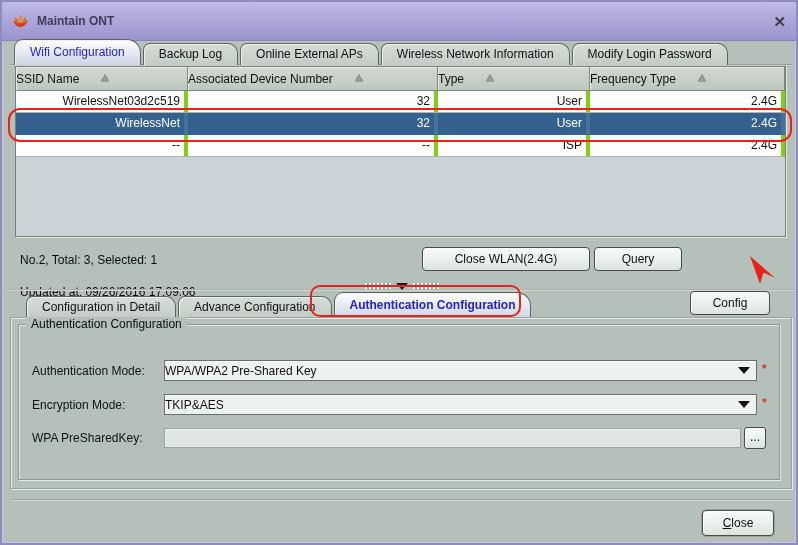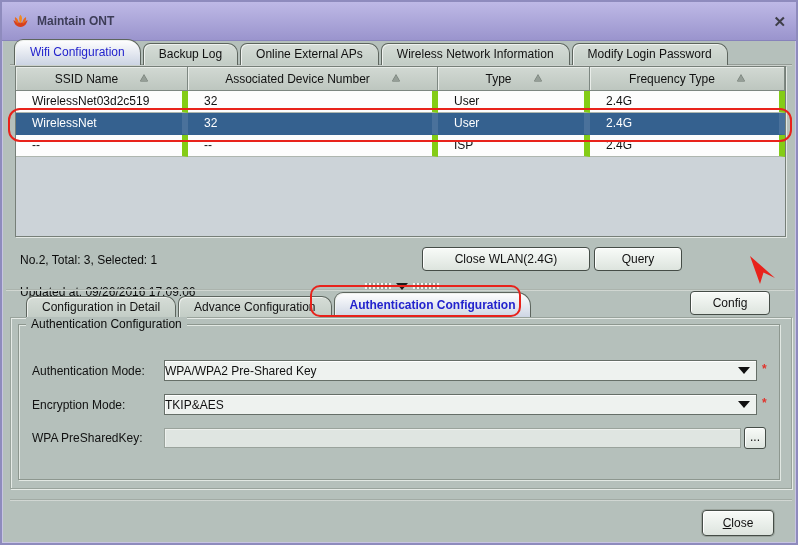--- a/index.html
+++ b/index.html
@@ -36,24 +36,24 @@
   .strip-line-upper{top:62px;}
   
   .table-wrap{position:absolute;left:13px;top:64px;width:771px;height:171px;
     background:#ccd3d8;border:1px solid #767f78;
     box-shadow:1px 1px 0 #e3e8e4;}
   .thead,.trow{display:grid;grid-template-columns:172px 250px 152px 195px;}
   .thead{height:24px;}
   .th{background:linear-gradient(#d2d9d3,#bdc6bf);
     border-right:1px solid #7d8781;border-bottom:1px solid #7d8781;
     box-shadow:inset 1px 1px 0 #e9ede9;
-    display:flex;align-items:center;justify-content:center;gap:22px;overflow:hidden;}
+    display:flex;align-items:center;gap:22px;overflow:hidden;}
   .trow{height:22px;background:#fdfdfd;}
-  .td{border-right:6px solid #84cc16;border-bottom:1px solid #aeb6af;
-    padding:0 16px;line-height:21px;white-space:nowrap;overflow:hidden;}
+  .td{border-right:4px solid #84cc16;border-bottom:1px solid #aeb6af;
+    padding:0 4px;line-height:21px;white-space:nowrap;overflow:hidden;text-align:right;}
   .trow.selected{background:#35618f;color:#fff;}
   .trow.selected .td{border-right-color:#4a719b;border-bottom-color:#35618f;}
   .sort-asc{width:0;height:0;border-left:4px solid transparent;
     border-right:4px solid transparent;border-bottom:7px solid #959e97;
     filter:drop-shadow(0 -1px 0 #6d766f);}
   
   .status{position:absolute;left:18px;top:251px;display:flex;gap:18px;color:#0b0b0b;flex-direction:column;}
   .btn{position:absolute;height:24px;
     background:linear-gradient(#f8fbf8,#dde4de);
     border:1px solid #454d47;border-radius:4px;

